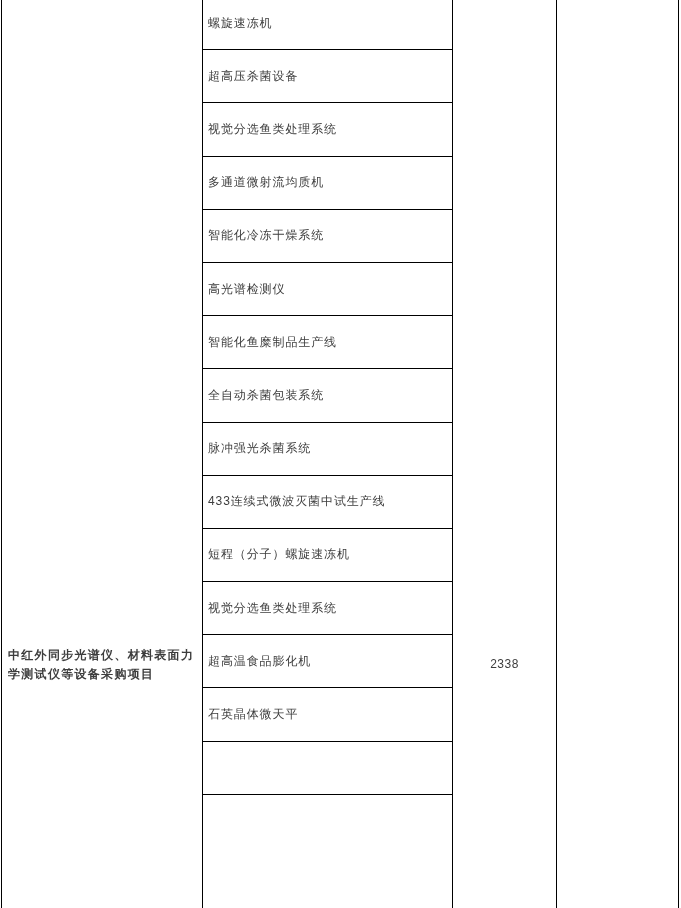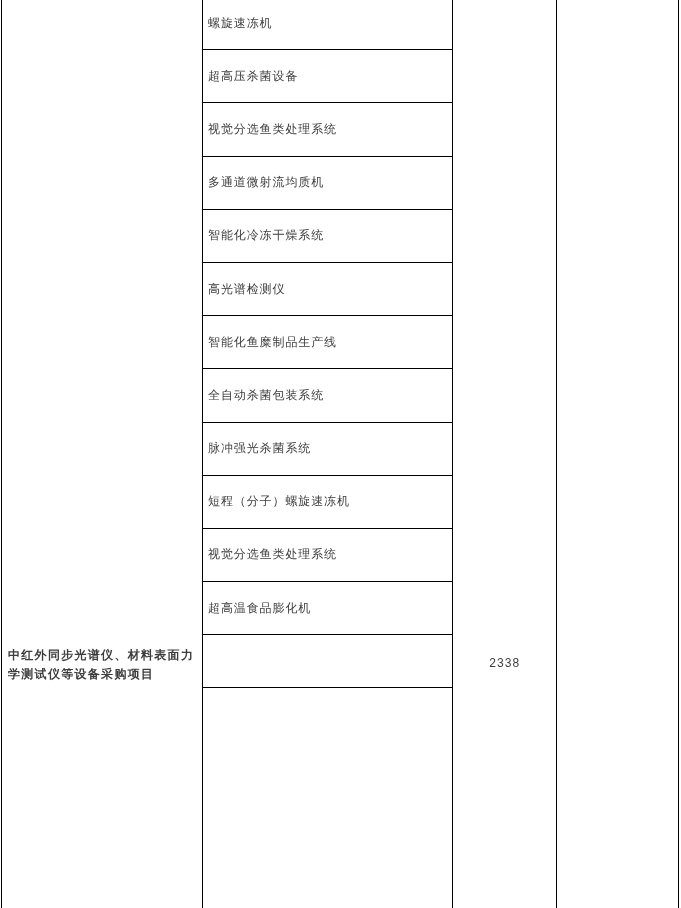--- a/index.html
+++ b/index.html
@@ -55,21 +55,20 @@
   }
   .amount-cell {
     position: absolute;
     left: 453px;
     top: 656px;
     width: 103px;
     text-align: center;
     font-size: 12px;
     line-height: 17px;
     letter-spacing: 0.5px;
-    font-family: Liberation Mono, monospace;
   }
 </style>
 </head>
 <body>
 
 <div class="screen">
 
   <div class="vline" style="left:1px"></div>
   <div class="vline" style="left:202px"></div>
   <div class="vline" style="left:452px"></div>
@@ -100,27 +99,33 @@
     <div class="equip-row">
         <span>智能化鱼糜制品生产线</span>
       </div>
     <div class="equip-row">
         <span>全自动杀菌包装系统</span>
       </div>
     <div class="equip-row">
         <span>脉冲强光杀菌系统</span>
       </div>
     <div class="equip-row">
+        <span>433连续式微波灭菌中试生产线</span>
+      </div>
+    <div class="equip-row">
         <span>短程（分子）螺旋速冻机</span>
       </div>
     <div class="equip-row">
         <span>视觉分选鱼类处理系统</span>
       </div>
     <div class="equip-row">
         <span>超高温食品膨化机</span>
+      </div>
+    <div class="equip-row">
+        <span>石英晶体微天平</span>
       </div>
     <div class="equip-row">
         <span></span>
       </div>
   </div>
 
   <div class="amount-cell">2338</div>
 
   <div style="position:absolute;left:557px;top:0;width:121px;height:908px;"></div>
 

